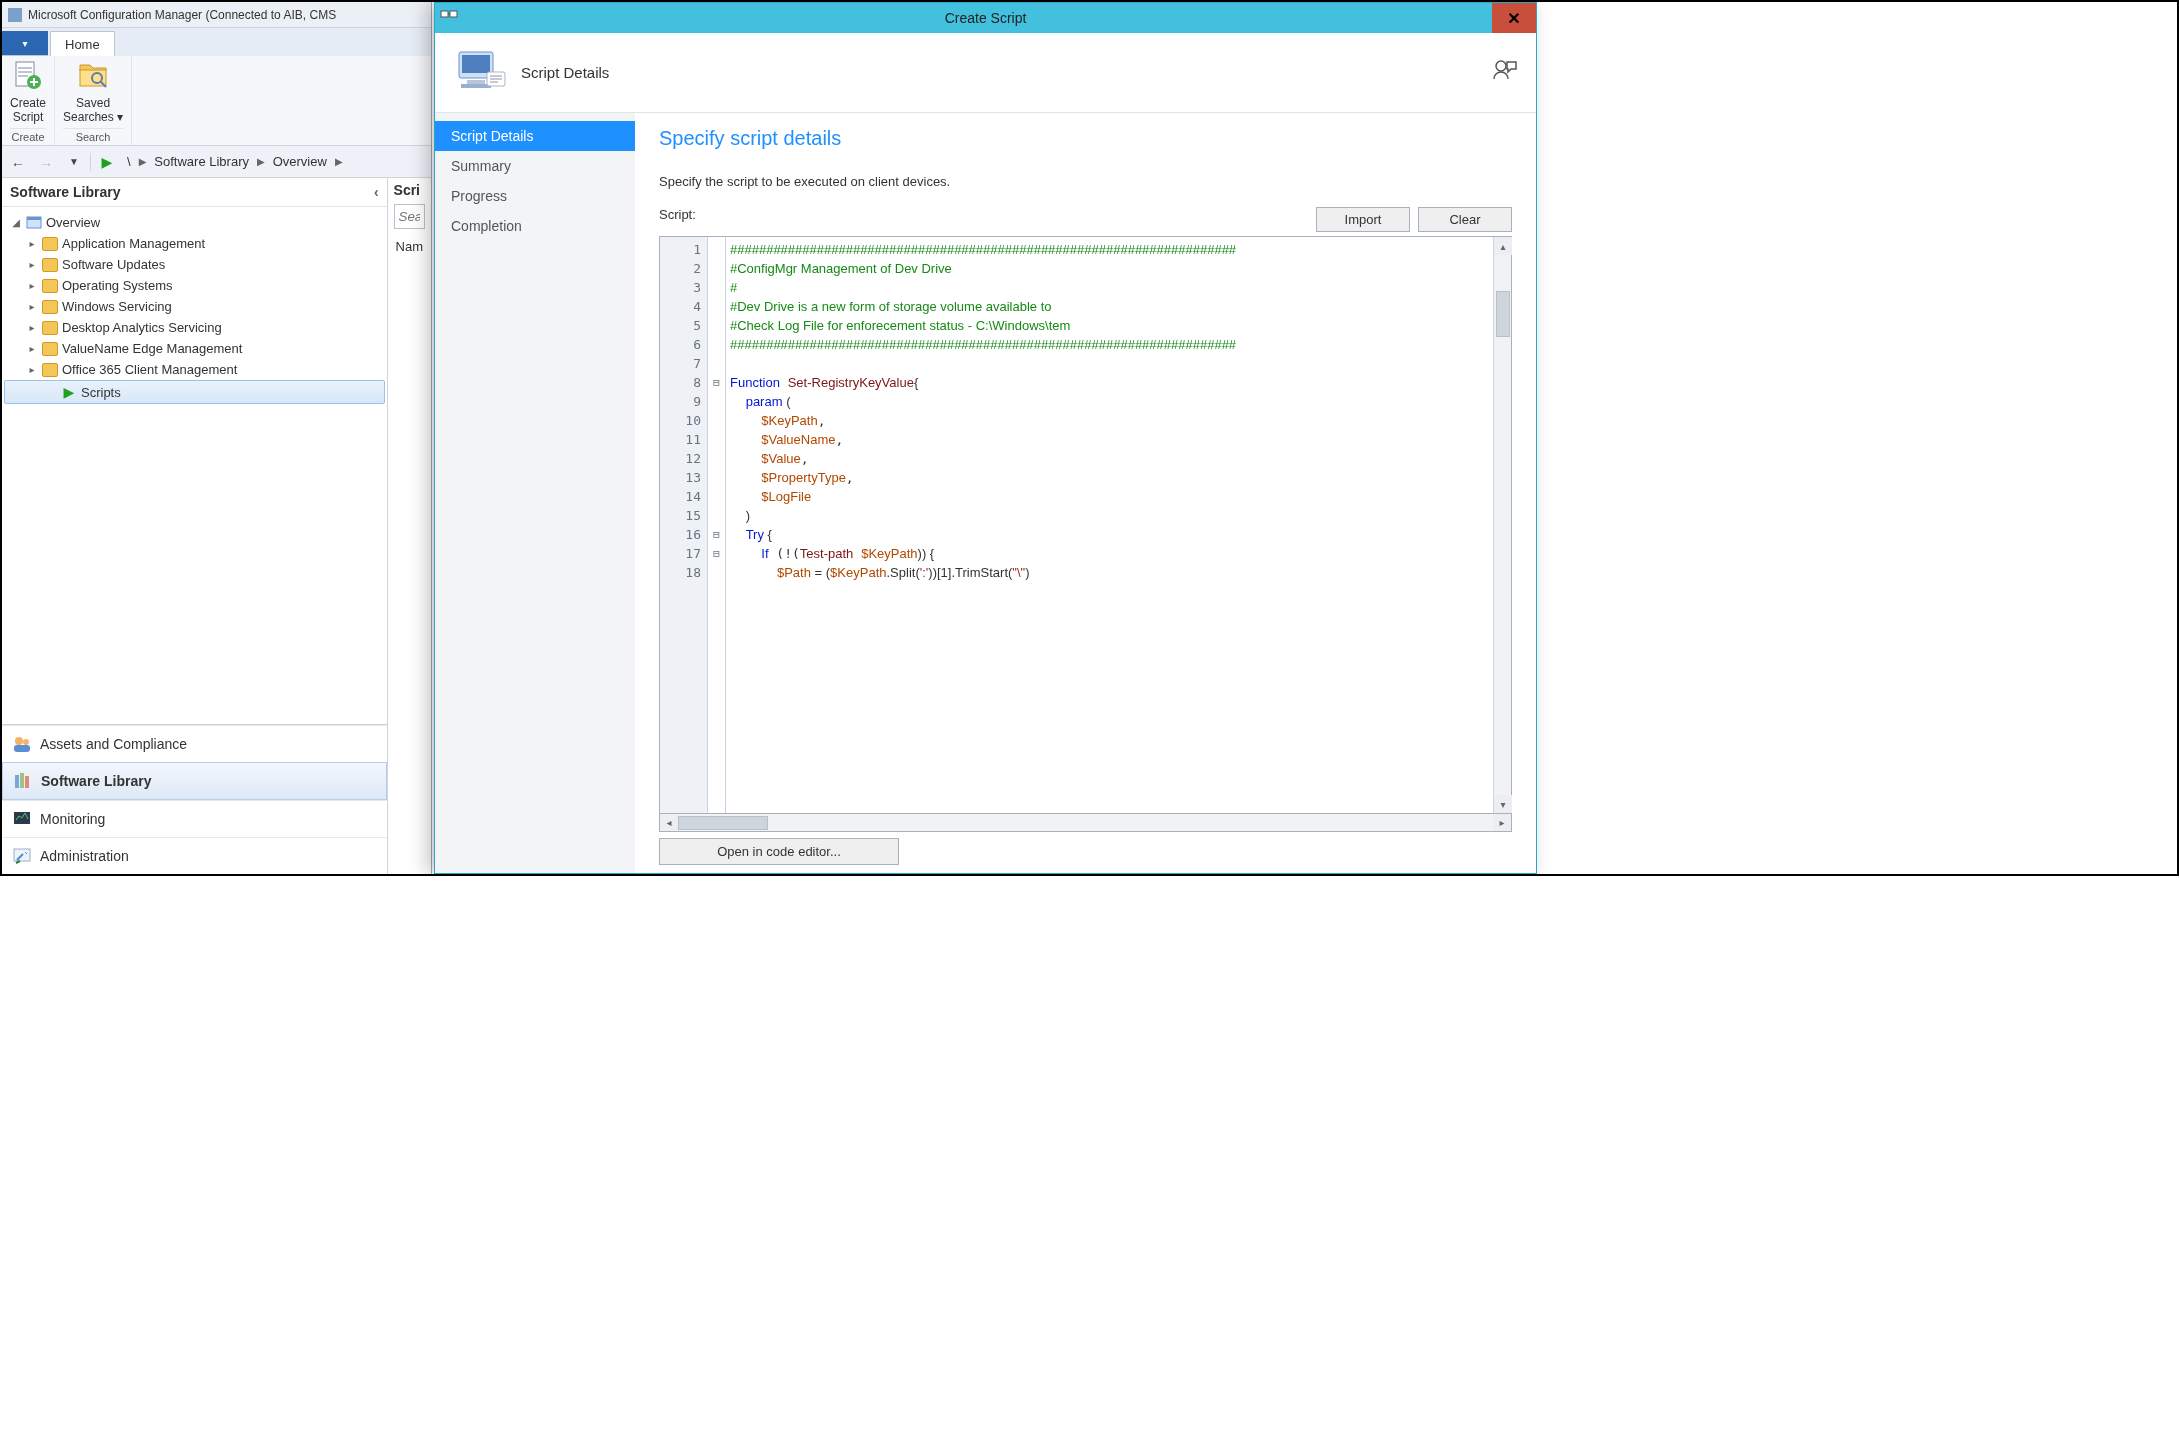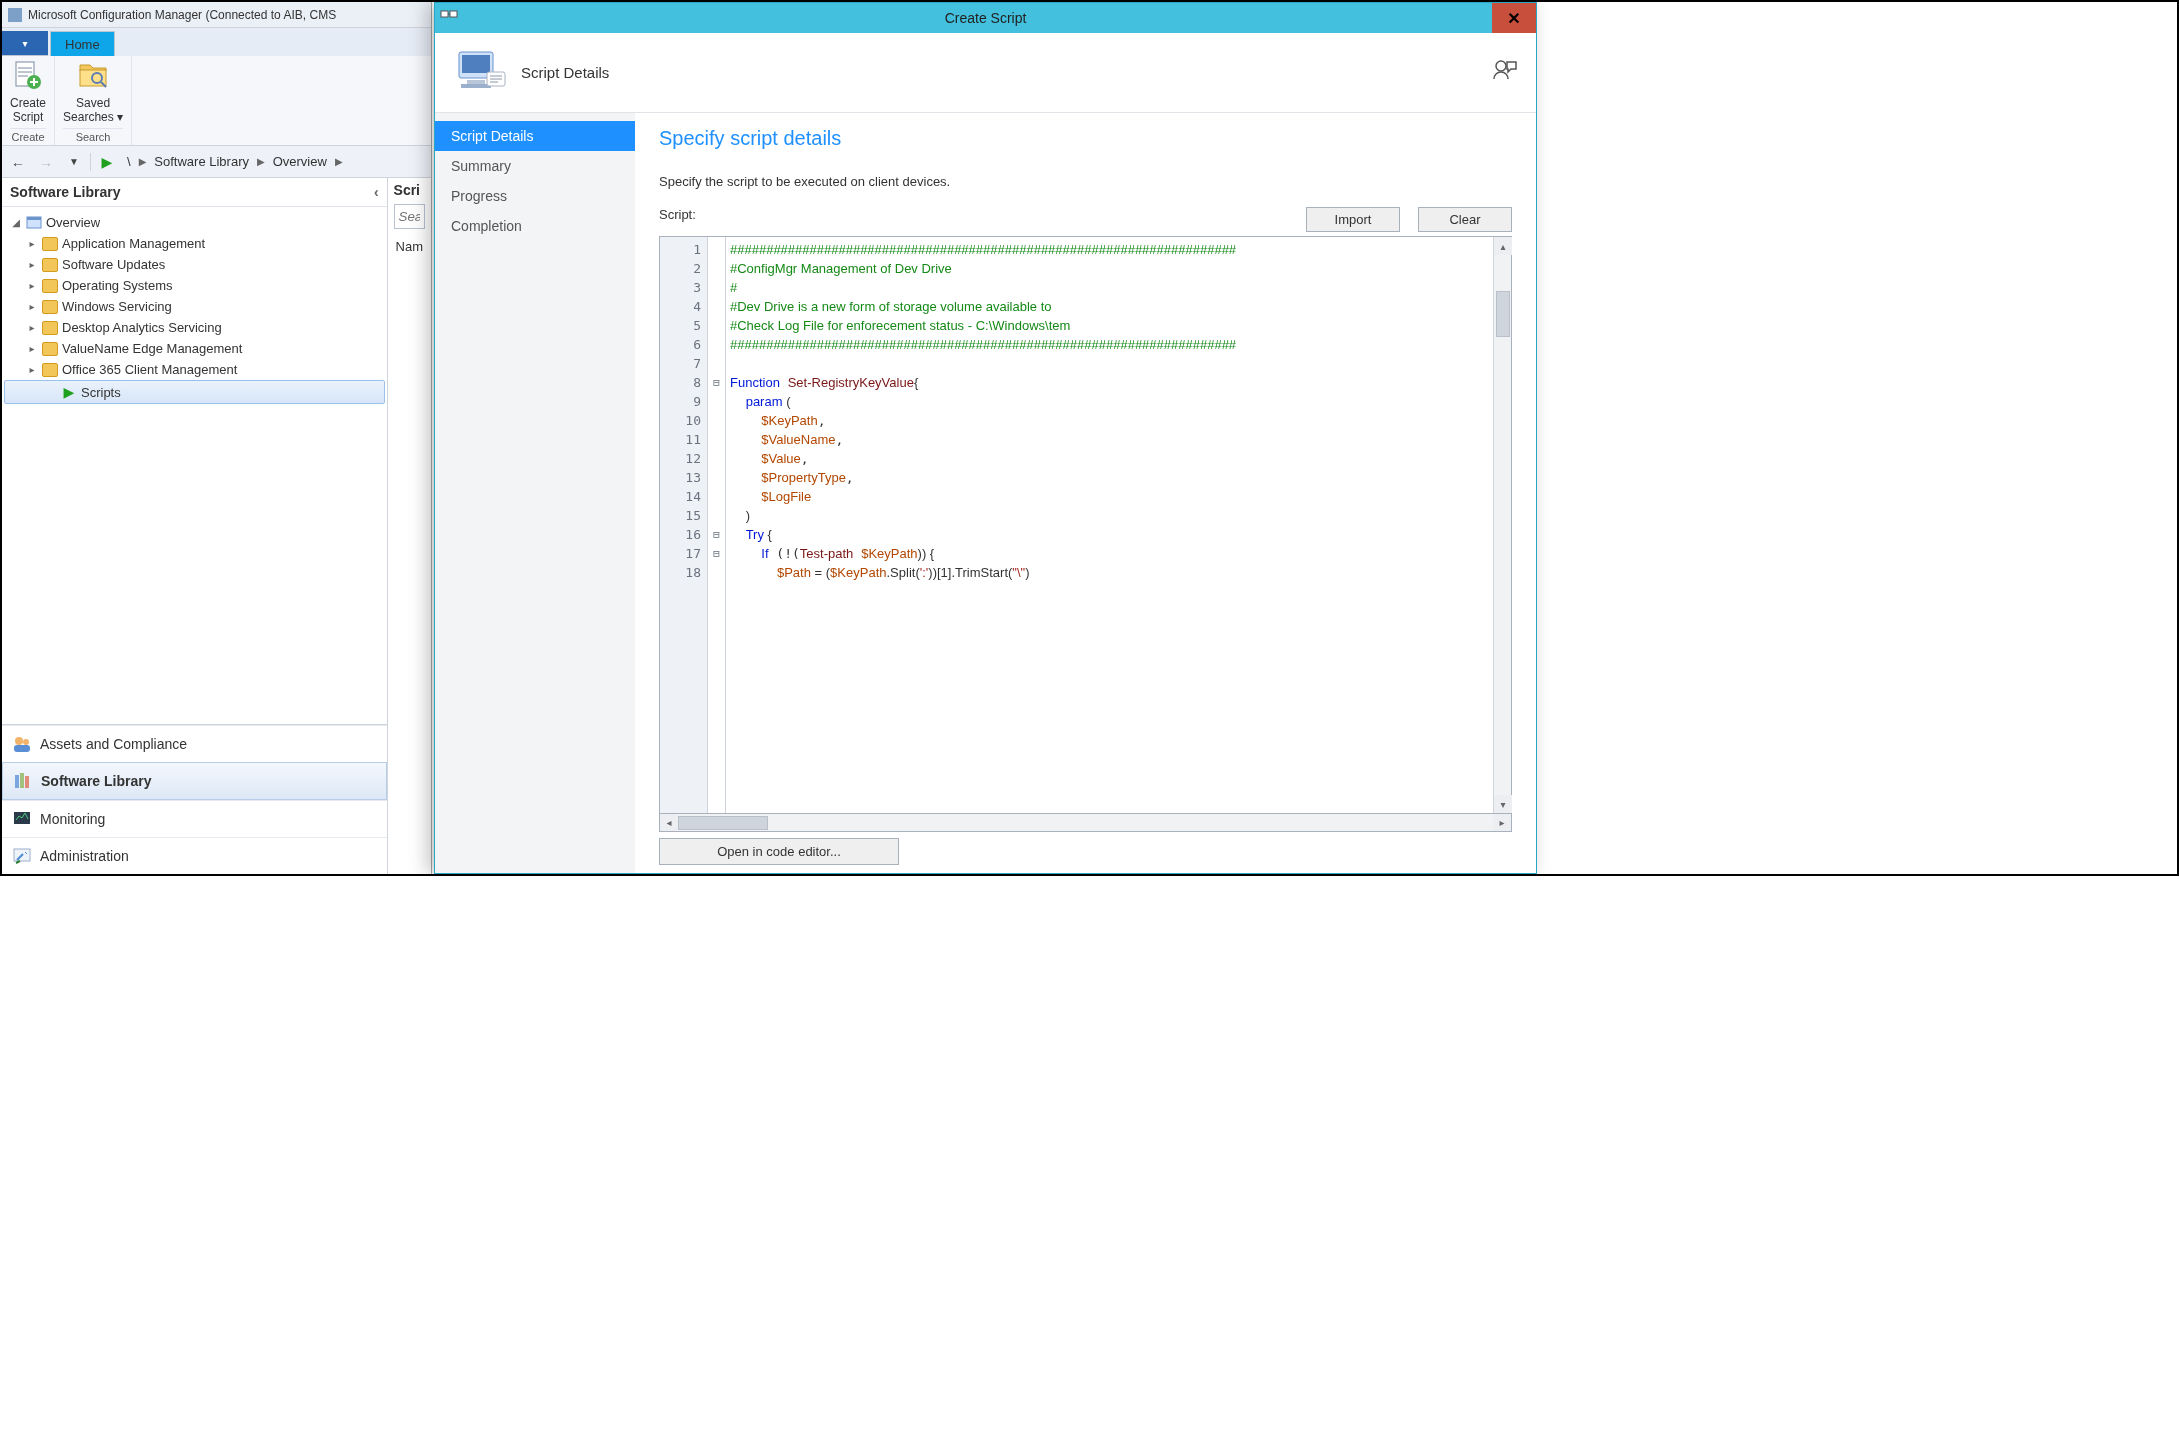--- a/index.html
+++ b/index.html
@@ -5,21 +5,21 @@
   * { box-sizing: border-box; font-family: "Segoe UI", Tahoma, sans-serif; }
   body { margin:0; background:#fff; font-size:13px; color:#333; overflow:hidden; border:2px solid #000;}
   .root { width:1535px; height:872px; position:relative; }
   
   .scm-win { position:absolute; left:0; top:0; width:430px; height:100%; background:#f3f4f7; border-right:1px solid #aaa;}
   .scm-title { height:26px; background:#ebeff6; display:flex; align-items:center; padding:0 6px; font-size:12px; border-bottom:1px solid #cfd3da;}
   .scm-title .ic { width:14px;height:14px; background:#7da0c8; margin-right:6px;}
   .tabbar { height:28px; background:#e6ecf5; display:flex; align-items:flex-end; padding-top:2px; }
   .tabbar .menu-btn { width:46px; height:25px; background:#2a66b1; border-bottom:1px solid #bcc5d1;}
   .tabbar .menu-btn::after{content:"▾"; color:#fff; font-size:10px; display:block; text-align:center; line-height:25px;}
-  .tabbar .tab { background:#0ea5e9; border:1px solid #bcc5d1; border-bottom:none; padding:5px 14px 4px; font-size:13px; margin-left:2px;}
+  .tabbar .tab { background:#ffffff; border:1px solid #bcc5d1; border-bottom:none; padding:5px 14px 4px; font-size:13px; margin-left:2px;}
   .ribbon { height:90px; background:#f5f7fb; display:flex; border-bottom:1px solid #cfd3da; }
   .ribbon .grp { padding:4px 8px 2px; text-align:center; border-right:1px solid #e0e4ec; display:flex; flex-direction:column; align-items:center; justify-content:space-between;}
   .ribbon .ic-large { width:32px; height:32px; }
   .ribbon .lbl { font-size:12px; }
   .ribbon .cap { font-size:11px; color:#555; border-top:1px solid #e0e4ec; width:100%; padding-top:2px;}
   .navbar { height:32px; background:#eef1f8; display:flex; align-items:center; border-bottom:1px solid #cfd3da; padding:0 4px; gap:4px;}
   .navbar .nav-btn { width:24px;height:24px; display:flex;align-items:center;justify-content:center; color:#444; font-size:14px; border:1px solid transparent;}
   .navbar .sep{ width:1px; height:18px; background:#cfd3da;}
   .navbar .play{ color:#1fa01f;}
   .navbar .crumb{ padding:0 4px; font-size:13px;}
@@ -60,21 +60,21 @@
   .steps .step{ padding:7px 16px; font-size:14px; color:#555;}
   .steps .step.cur{ background:#1e90ff; color:#fff;}
   .content{ flex:1; padding:14px 24px 8px; display:flex; flex-direction:column; overflow:hidden;}
   .content h2{ color:#1e90ff; font-weight:400; font-size:20px; margin:0 0 24px;}
   .hint{ font-size:13px; margin-bottom:12px;}
   .frm{ display:grid; grid-template-columns:230px 380px; row-gap:12px; align-items:center; font-size:13px; margin-bottom:10px;}
   .frm input, .frm select{ padding:3px 5px; border:1px solid #8f9aab; font-size:13px;}
   .frm .wide{ width:380px;} .frm .med{ width:170px;}
   .frm .focus{ border:1px solid #2a7de1; box-shadow:0 0 0 1px #2a7de1 inset;}
   .scriptrow{ display:flex; align-items:flex-start; justify-content:space-between; margin:6px 0 4px;}
-  .scriptrow .btns{ display:flex; gap:18px;}
+  .scriptrow .btns{ display:flex; gap:8px;}
   .btn{ min-width:94px; padding:4px 12px; background:#efefef; border:1px solid #a9b1bd; font-size:13px; text-align:center;}
   .editor{ flex:1; border:1px solid #a9b1bd; display:flex; min-height:0; position:relative; background:#fff;}
   .gutter{ width:48px; background:#eef1f5; border-right:1px solid #cdd3dc; font-family:Consolas,monospace; font-size:13px; color:#6b7380; text-align:right; padding:3px 6px 3px 2px; line-height:19px; white-space:pre;}
   .fold{ width:18px; border-right:1px solid #cdd3dc; font-family:monospace; font-size:11px; color:#6b7380; line-height:19px; padding-top:3px; text-align:center; white-space:pre;}
   .code{ flex:1; font-family:Consolas,monospace; font-size:13px; line-height:19px; padding:3px 4px; white-space:pre; overflow:hidden;}
   .c-cm{ color:#158a17;} .c-kw{ color:#0018d6;} .c-fn{ color:#7a1616;} .c-var{ color:#b34700;} .c-str{ color:#9d261d;}
   .vscroll{ width:18px; background:#f1f2f4; border-left:1px solid #d0d5dd; position:relative;}
   .vscroll .up,.vscroll .dn{position:absolute;left:0;width:18px;height:18px;display:flex;align-items:center;justify-content:center;font-size:10px;color:#666;background:#eceef1;}
   .vscroll .up{top:0;} .vscroll .dn{bottom:0;}
   .vscroll .thumb{position:absolute;left:2px;top:54px;width:14px;height:46px;background:#cfd5dd;border:1px solid #b9c0ca;}

